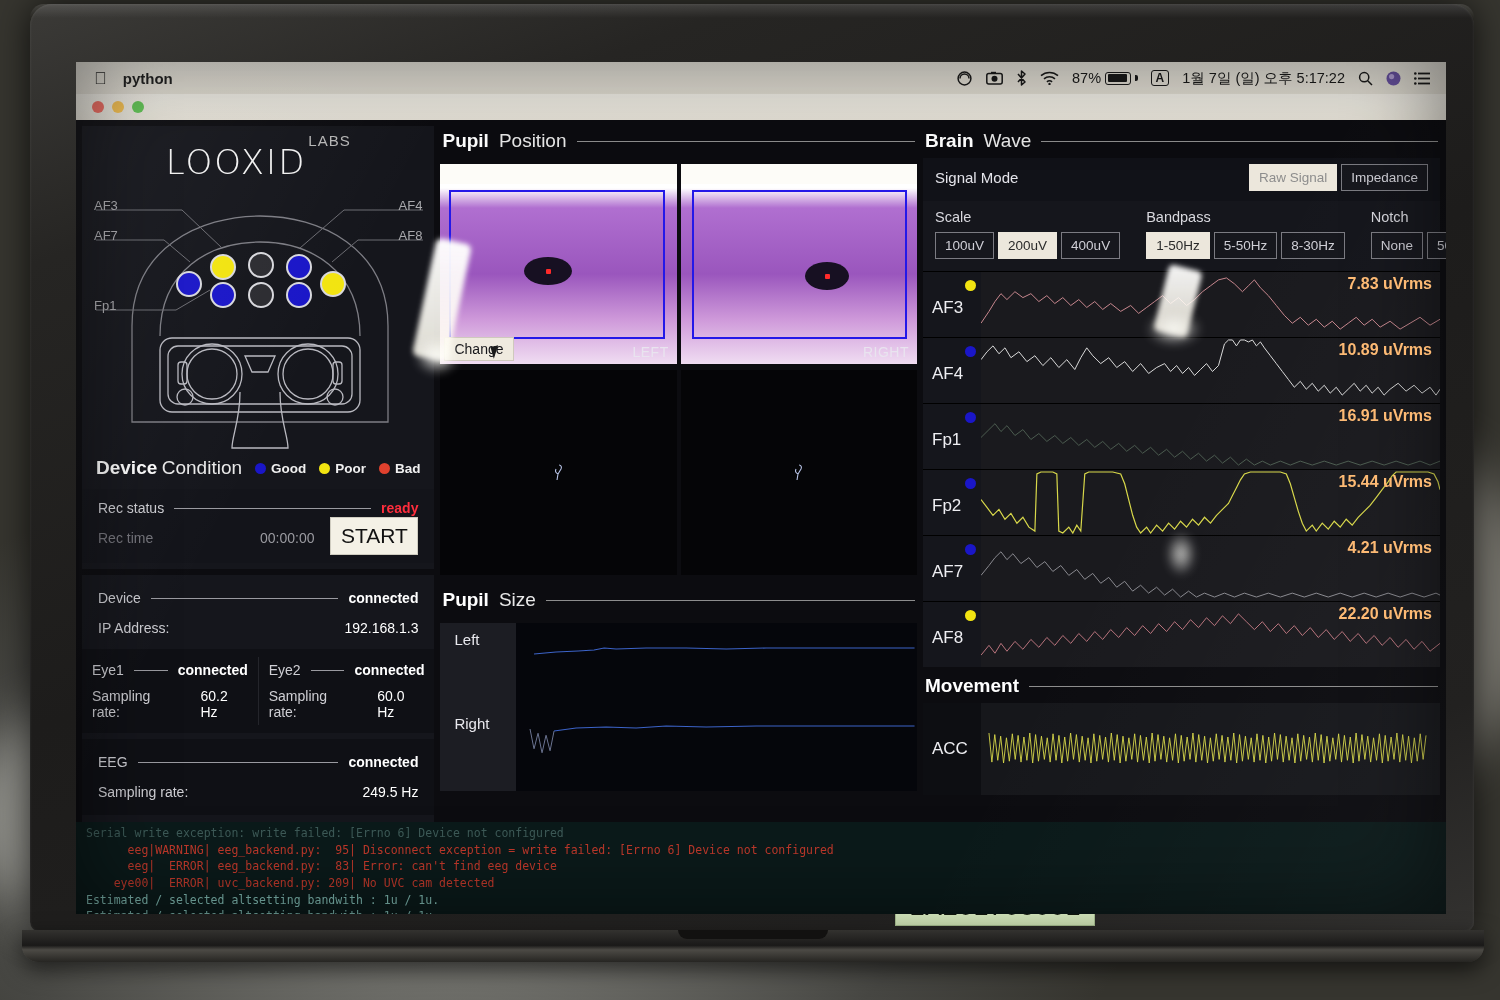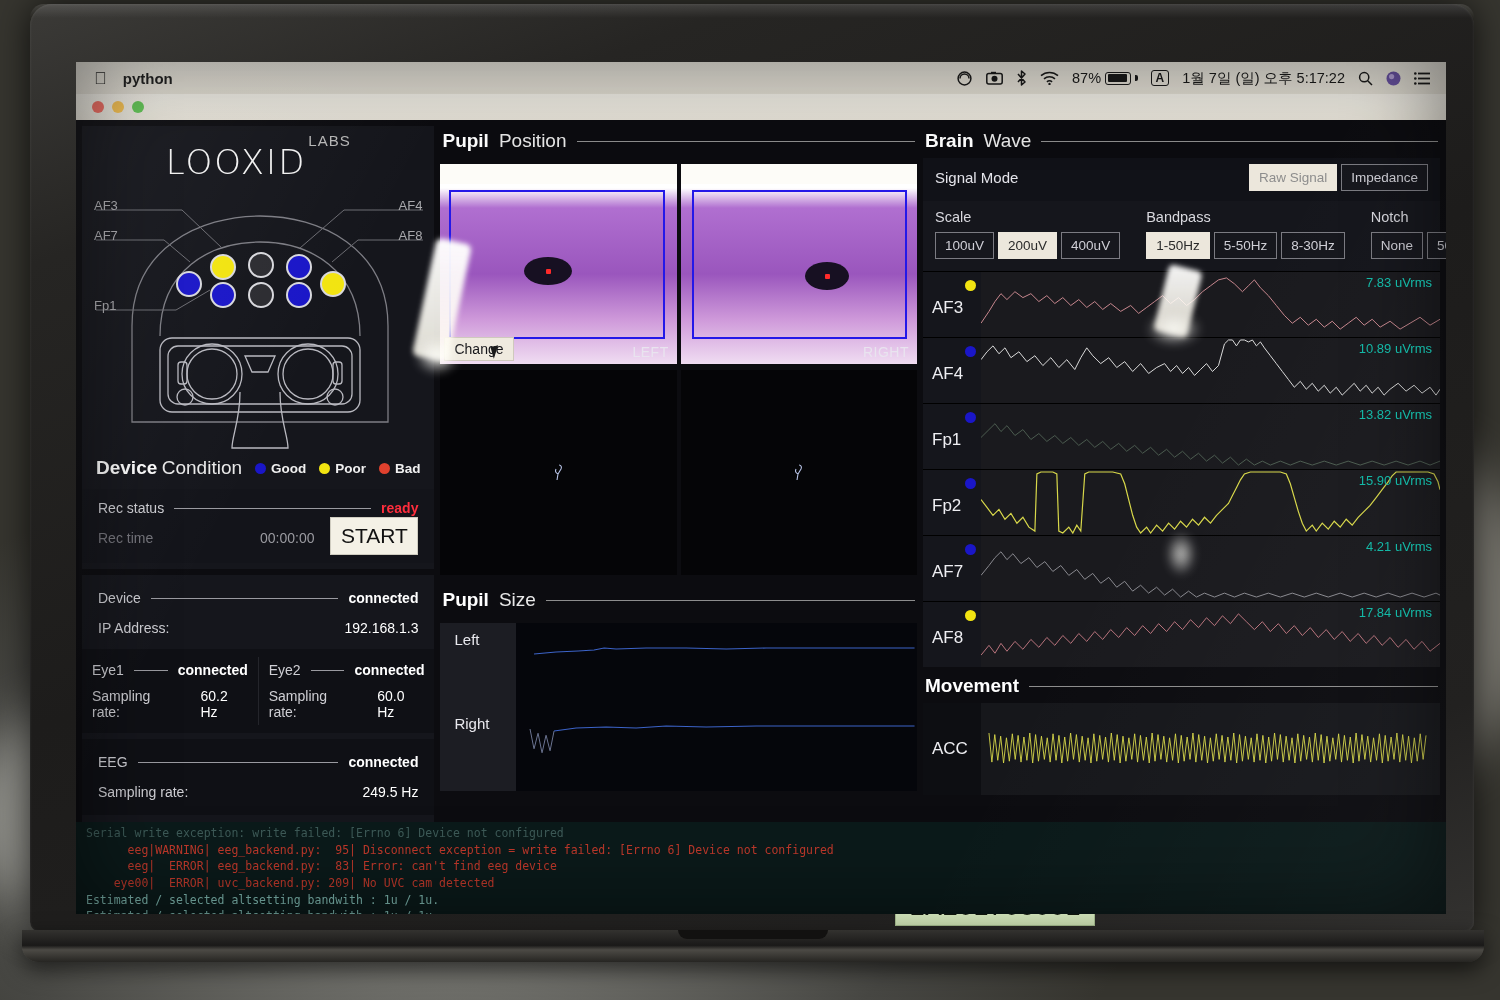--- a/index.html
+++ b/index.html
@@ -163,21 +163,21 @@
 
   .ctl-row2 { display:flex; padding: 8px 12px 12px 12px; gap:26px; background:#15161c; }
   .ctl-group .gl { color:#d8d8de; font-size:14.5px; margin-bottom:7px; }
   .ctl-group .gb { display:flex; gap:4px; }
 
   .ch-row { display:flex; height:66px; border-top:1px solid #000; }
   .ch-label { width:58px; background:#15161c; position:relative; }
   .ch-dot { position:absolute; left:42px; top:8px; width:11px; height:11px; border-radius:50%; }
   .ch-name { position:absolute; left:9px; top:26px; color:#eeeef2; font-size:17px; }
   .ch-plot { flex:1; background:#1a1a1e; position:relative; overflow:hidden; }
-  .ch-rms { position:absolute; right:8px; top:3px; color:#14b8a6; font-size:13px; font-weight:normal; z-index:3; }
+  .ch-rms { position:absolute; right:8px; top:3px; color:#fdba74; font-size:16px; font-weight:bold; z-index:3; }
 
   .acc-row { display:flex; height:92px; }
   .acc-label { width:58px; background:#0d0e12; position:relative; }
   .acc-name { position:absolute; left:9px; top:36px; color:#eeeef2; font-size:17px; }
   .acc-plot { flex:1; background:#16171b; position:relative; overflow:hidden; }
 
   
   #terminal { position:absolute; left:0; bottom:0; width:1370px; height:92px;
     background:#0b1a1a; padding:3px 10px; font-family:"DejaVu Sans Mono", monospace; font-size:11.5px; line-height:1.45; }
   .tl { white-space:pre; color:#7fb8b0; }
@@ -581,34 +581,34 @@
                   </svg>
                 </div>
               </div>
 
               <div class="ch-row">
                 <div class="ch-label">
                   <span class="ch-dot" style="background:#1a16c8;"></span>
                   <span class="ch-name">Fp1</span>
                 </div>
                 <div class="ch-plot">
-                  <span class="ch-rms">13.82 uVrms</span>
+                  <span class="ch-rms">16.91 uVrms</span>
                   <svg width="100%" height="100%" viewBox="0 0 460 66" preserveAspectRatio="none">
                     <polyline fill="none" stroke="#4c5c50" stroke-width="1" points="0,34 8,26 14,20 20,28 26,22 34,32 42,26 50,36 58,30 66,38 74,32 82,40 90,34 98,42 106,36 114,44 122,38 130,46 138,40 146,48 154,42 162,50 170,44 178,52 186,46 194,54 202,48 210,56 218,50 226,58 234,52 242,60 250,54 258,62 266,56 274,62 282,58 290,62 300,58 310,62 320,58 332,62 344,58 356,62 368,58 380,62 392,58 404,62 416,58 428,62 440,58 450,62 460,58"></polyline>
                   </svg>
                 </div>
               </div>
 
               <div class="ch-row">
                 <div class="ch-label">
                   <span class="ch-dot" style="background:#1a16c8;"></span>
                   <span class="ch-name">Fp2</span>
                 </div>
                 <div class="ch-plot">
-                  <span class="ch-rms">15.90 uVrms</span>
+                  <span class="ch-rms">15.44 uVrms</span>
                   <svg width="100%" height="100%" viewBox="0 0 460 66" preserveAspectRatio="none">
                     <polyline fill="none" stroke="#d8d84a" stroke-width="1.2" points="0,30 6,38 12,46 18,40 24,50 30,44 36,54 42,48 48,58 54,62 56,4 60,2 66,2 72,2 76,4 78,62 82,64 88,58 92,64 96,56 100,62 104,4 108,2 116,2 124,2 132,2 140,4 144,14 148,30 152,46 156,58 160,64 166,58 170,64 176,56 182,62 188,54 194,60 200,52 206,58 212,50 218,56 224,48 230,54 236,46 242,40 248,34 252,26 256,18 260,10 264,4 270,2 276,2 284,2 292,2 300,2 306,4 310,14 314,28 318,42 322,54 326,62 332,56 336,62 342,54 348,60 354,52 360,58 366,50 372,56 378,48 384,42 390,36 396,28 402,20 408,12 412,6 416,2 424,2 432,2 440,2 448,2 454,4 458,12 460,20"></polyline>
                   </svg>
                 </div>
               </div>
 
               <div class="ch-row">
                 <div class="ch-label">
                   <span class="ch-dot" style="background:#1a16c8;"></span>
                   <span class="ch-name">AF7</span>
@@ -620,21 +620,21 @@
                   </svg>
                 </div>
               </div>
 
               <div class="ch-row">
                 <div class="ch-label">
                   <span class="ch-dot" style="background:#f2e411;"></span>
                   <span class="ch-name">AF8</span>
                 </div>
                 <div class="ch-plot">
-                  <span class="ch-rms">17.84 uVrms</span>
+                  <span class="ch-rms">22.20 uVrms</span>
                   <svg width="100%" height="100%" viewBox="0 0 460 66" preserveAspectRatio="none">
                     <polyline fill="none" stroke="#b9737c" stroke-width="1" points="0,54 8,44 14,52 20,42 26,50 34,40 42,48 50,38 58,46 66,36 74,44 82,34 90,42 98,32 106,40 114,30 122,38 130,28 138,36 146,26 154,34 162,24 170,32 178,22 186,30 194,20 202,28 210,18 218,26 226,16 234,24 242,14 250,22 258,12 266,20 274,28 282,20 290,30 298,22 306,32 314,24 322,34 330,26 338,36 346,28 354,38 362,30 370,40 378,32 386,42 394,34 402,44 410,36 418,46 426,38 434,48 442,40 450,50 460,42"></polyline>
                   </svg>
                 </div>
               </div>
             </div>
 
             <div class="sec-head" style="padding-top:8px;">
               <span class="t1">Movement</span>
               <span class="rule"></span>

